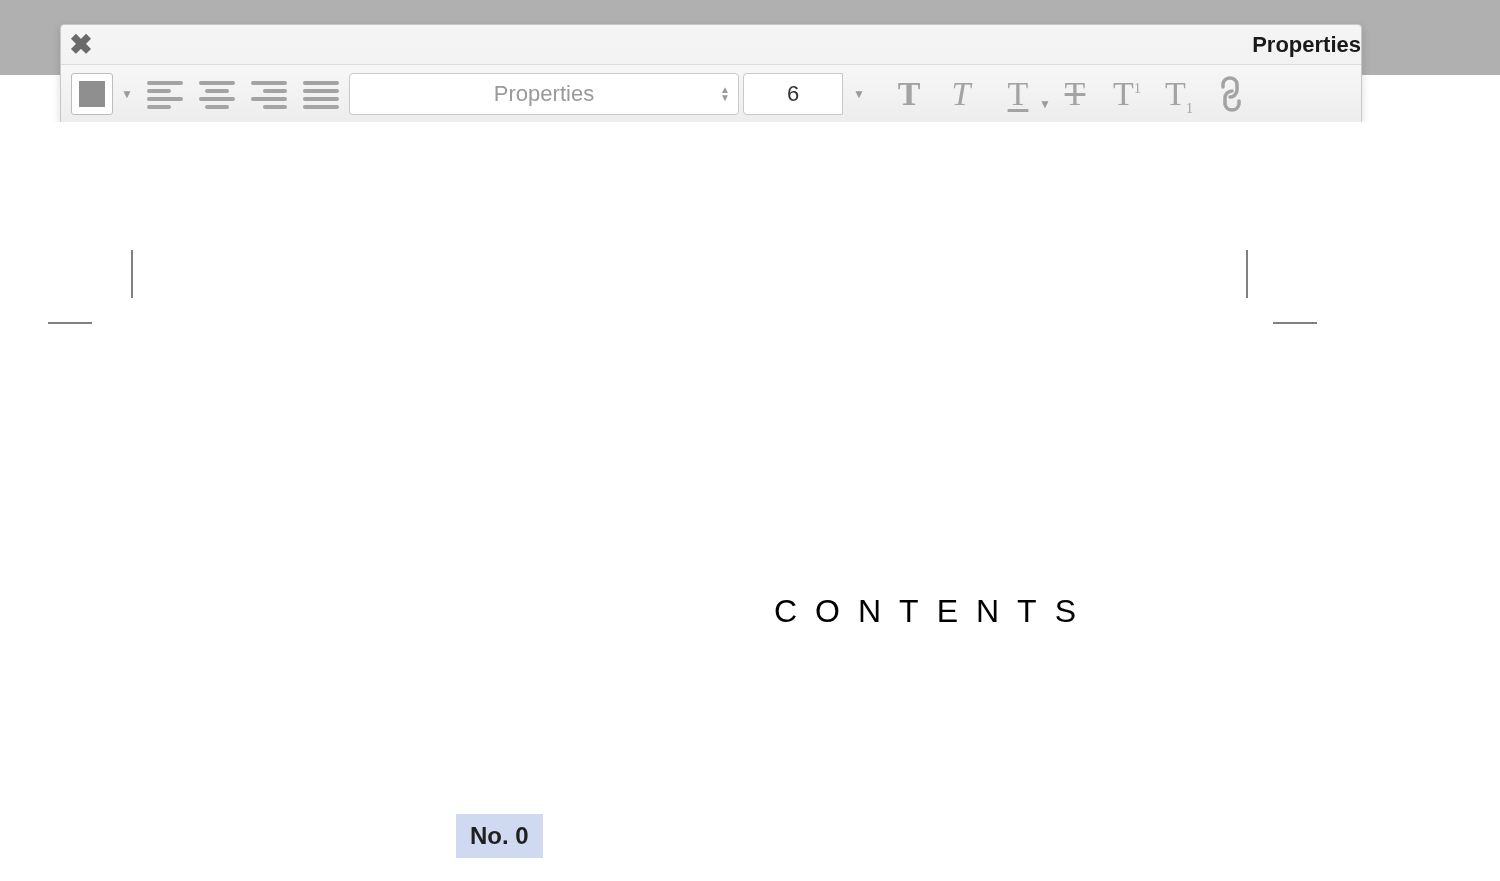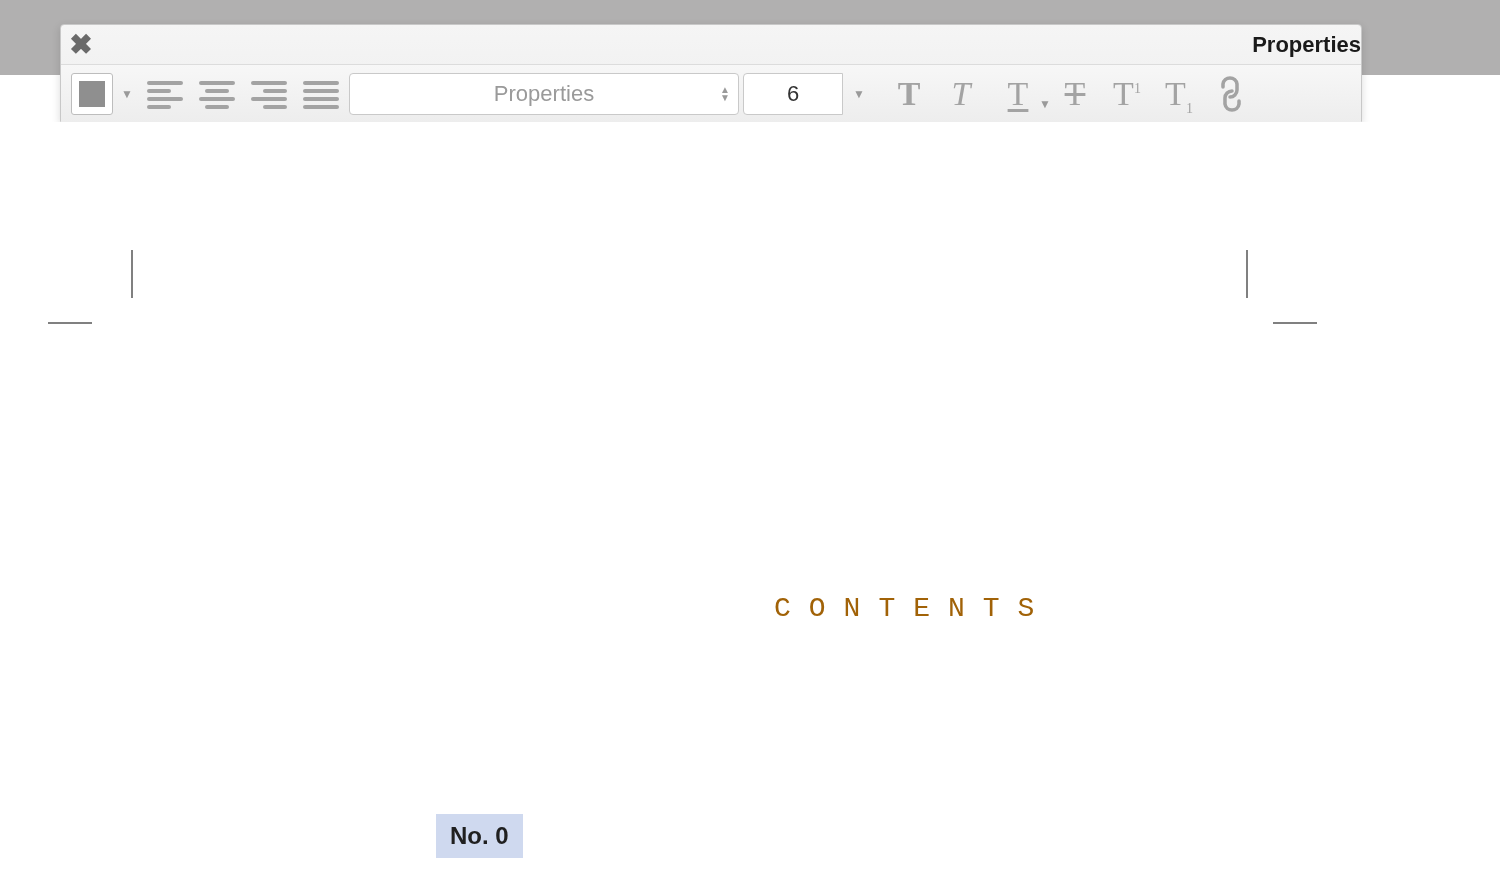--- a/index.html
+++ b/index.html
@@ -148,31 +148,31 @@
   .tl-v { left: 131px; top: 128px; }
   .tl-h { left: 48px;  top: 200px; }
   
   .tr-v { left: 1246px; top: 128px; }
   .tr-h { left: 1273px; top: 200px; }
 
   
   .doc-heading {
     position: absolute;
     left: 774px; top: 471px;
-    font-size: 28px;
+    font-size: 32px;
     letter-spacing: 18px;
     font-weight: 500;
-    color: #a16207;
-    font-family: Liberation Mono, monospace;
+    color: #000000;
+    font-family: Liberation Sans, sans-serif;
   }
 
   
   .sel-wrap {
     position: absolute;
-    left: 436px; top: 692px;
+    left: 456px; top: 692px;
     display: flex;
     gap: 24px;
   }
   .sel {
     background: #cfd9ef;
     padding: 8px 14px;
     font-size: 24px;
     color: #202020;
     font-weight: 600;
     font-family: "Helvetica Neue", Arial, sans-serif;

